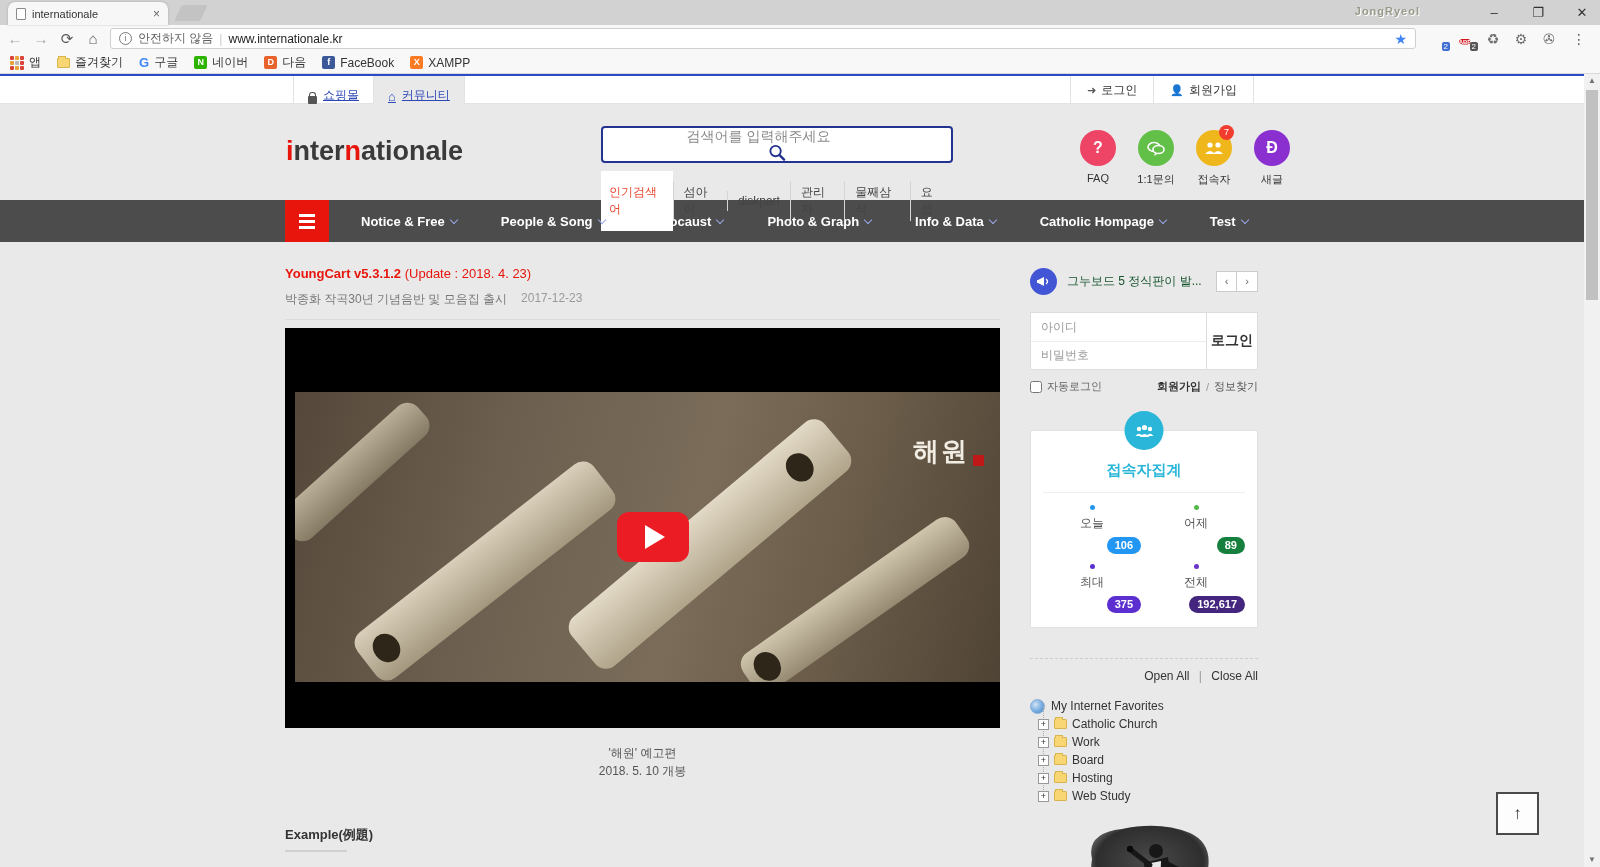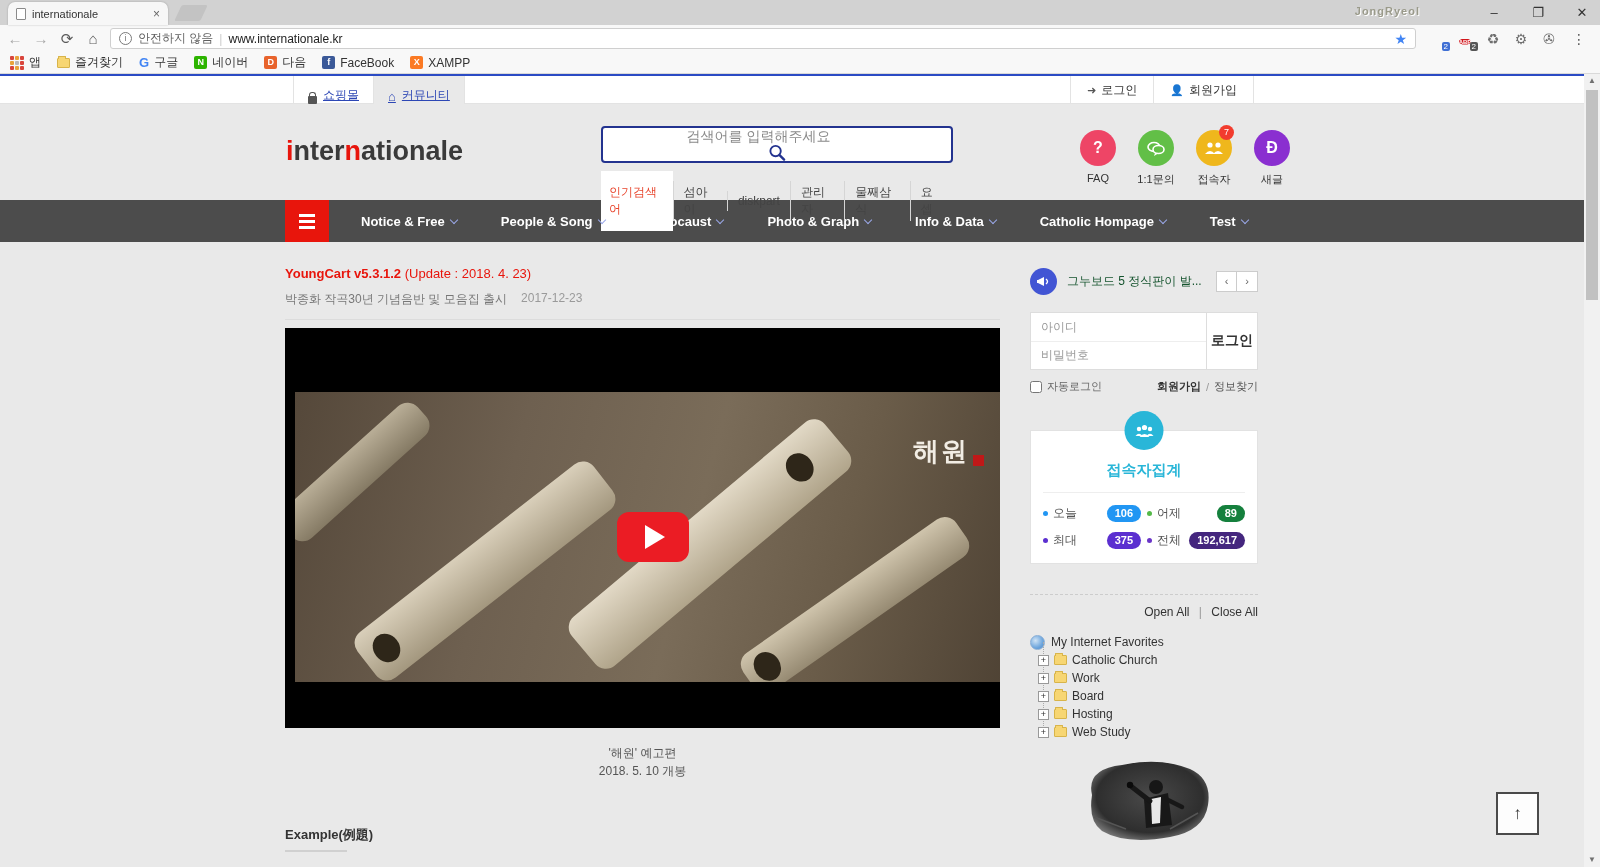--- a/index.html
+++ b/index.html
@@ -184,21 +184,21 @@
   .sublinks .find { color:#555; cursor:pointer; }
 
   .statswrap { margin-top:36px; position:relative; }
   .statscircle { position:absolute; top:-19px; left:50%; transform:translateX(-50%);
     width:39px; height:39px; border-radius:50%; background:#29b6d8; z-index:2;
     display:flex; align-items:center; justify-content:center; }
   .statscard { background:#fff; border:1px solid #e2e2e2; padding:30px 12px 14px; }
   .statstitle { text-align:center; color:#29b6d8; font-size:15px; font-weight:bold;
     padding-bottom:12px; border-bottom:1px solid #eee; }
   .statrows { margin-top:12px; display:grid; grid-template-columns:1fr 1fr; row-gap:10px; column-gap:6px; }
-  .stat { display:flex; align-items:center; gap:5px; font-size:12px; color:#555; }
+  .stat { display:flex; align-items:center; gap:5px; font-size:12px; color:#555;flex-direction:column; }
   .dot { width:5px; height:5px; border-radius:50%; flex:0 0 auto; }
   .pill { margin-left:auto; color:#fff; font-size:11px; font-weight:bold; border-radius:9px;
     padding:2px 8px; line-height:13px; }
   .d-blue{background:#2196f3}.p-blue{background:#2196f3}
   .d-green{background:#54b948}.p-green{background:#15803d}
   .d-purple{background:#5b2fd0}.p-purple{background:#5b2fd0}
   .d-dpurple{background:#6a35c8}.p-dpurple{background:#44267e}
 
   .treectl { margin-top:30px; border-top:1px dashed #ccc; padding-top:10px; text-align:right;
     font-size:12px; color:#333; }

